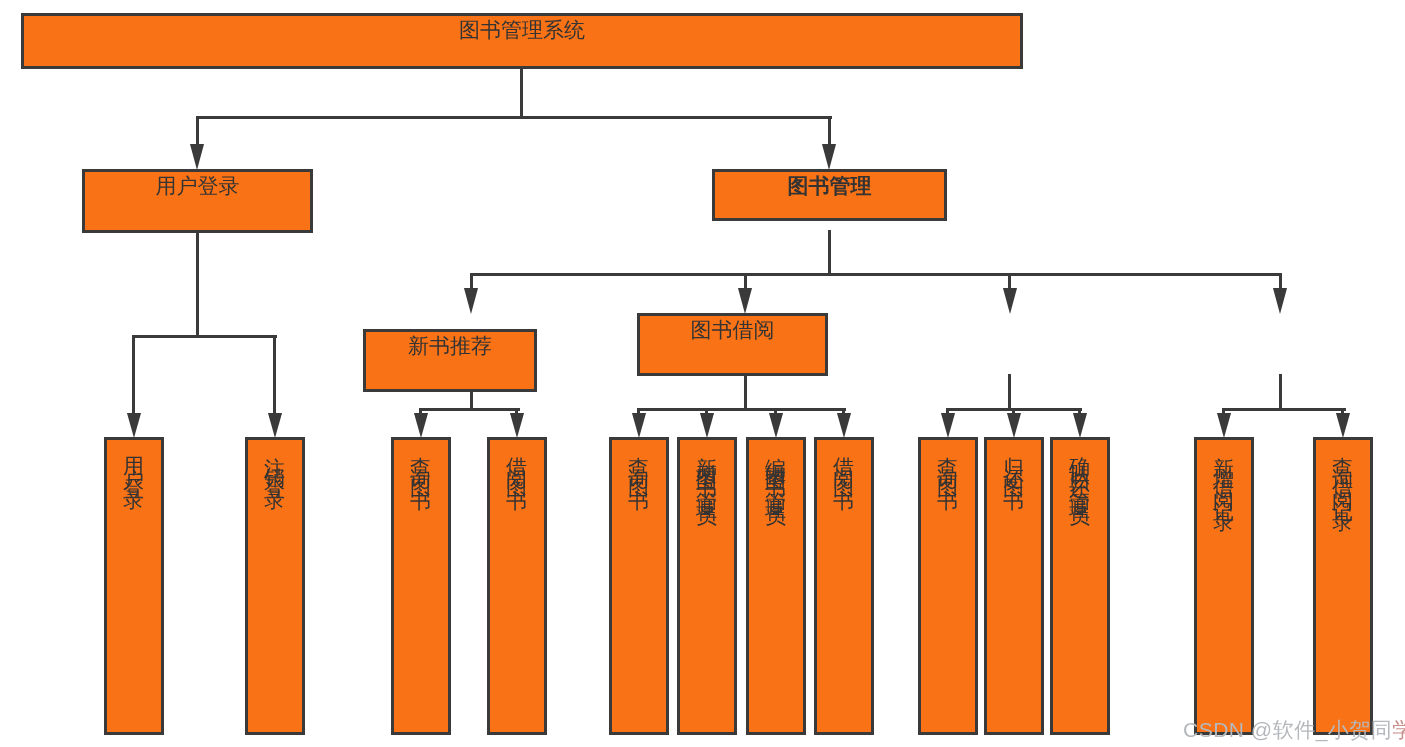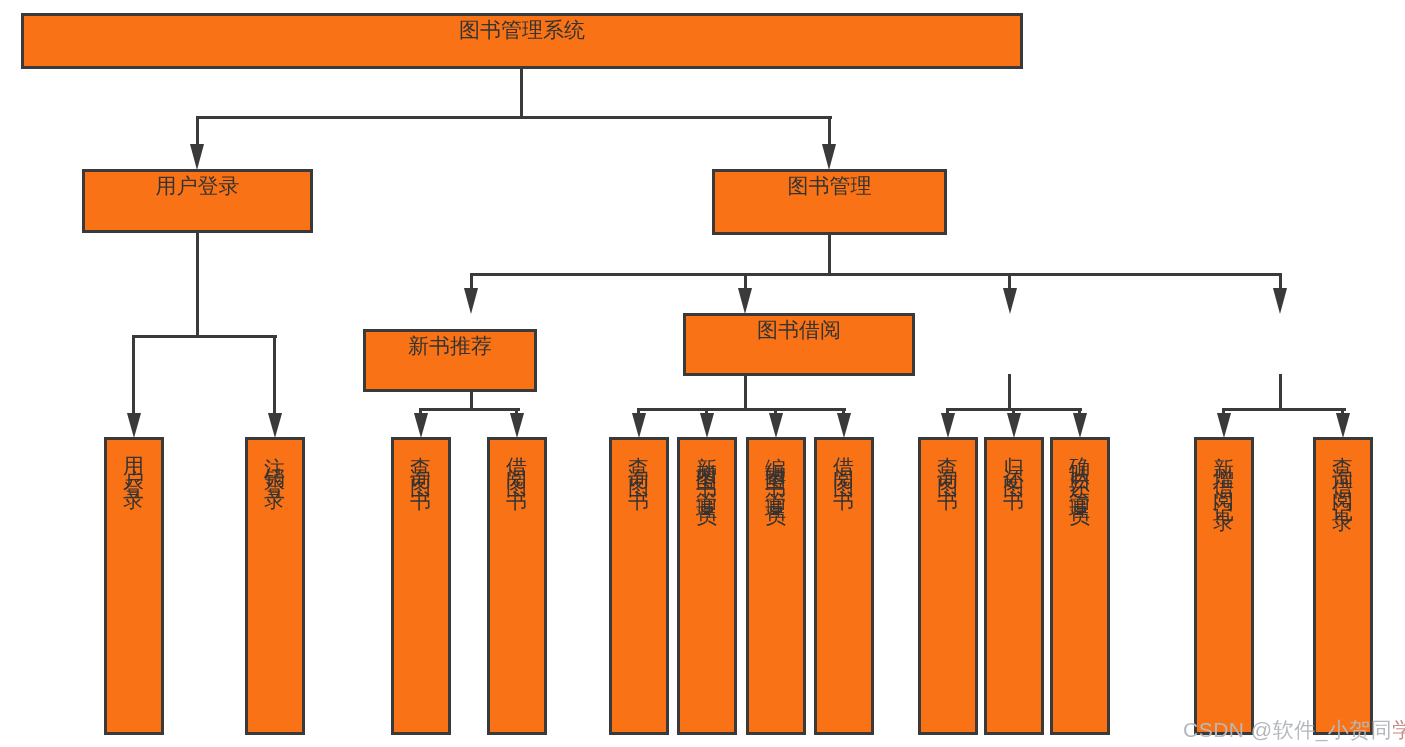--- a/index.html
+++ b/index.html
@@ -69,39 +69,39 @@
   <div class="vl" style="left:520px; top:67px; height:52px;"></div>
   <div class="hl" style="left:196px; top:116px; width:636px;"></div>
   <div class="vl" style="left:196px; top:116px; height:32px;"></div>
   <div class="ah tall" style="left:189px; top:144px;"></div>
   <div class="vl" style="left:828px; top:116px; height:32px;"></div>
   <div class="ah tall" style="left:821px; top:144px;"></div>
 
   <div class="box" style="left:82px; top:169px; width:231px; height:64px;">
     <span>用户登录</span>
   </div>
-  <div class="box" style="left:712px; top:169px; width:235px; height:66px;">
+  <div class="box" style="left:712px; top:169px; width:235px; height:52px;font-weight:bold;">
     <span>图书管理</span>
   </div>
 
   <div class="vl" style="left:828px; top:230px; height:45px;"></div>
   <div class="hl" style="left:470px; top:273px; width:812px;"></div>
   <div class="vl" style="left:470px; top:273px; height:20px;"></div>
   <div class="ah tall" style="left:463px; top:288px;"></div>
   <div class="vl" style="left:744px; top:273px; height:20px;"></div>
   <div class="ah tall" style="left:737px; top:288px;"></div>
   <div class="vl" style="left:1008px; top:273px; height:20px;"></div>
   <div class="ah tall" style="left:1002px; top:288px;"></div>
   <div class="vl" style="left:1279px; top:273px; height:20px;"></div>
   <div class="ah tall" style="left:1272px; top:288px;"></div>
 
   <div class="box" style="left:363px; top:329px; width:174px; height:63px;">
     <span>新书推荐</span>
   </div>
-  <div class="box" style="left:637px; top:313px; width:232px; height:63px;margin-left:46px;">
+  <div class="box" style="left:637px; top:313px; width:191px; height:63px;">
     <span>图书借阅</span>
   </div>
 
   <div class="vl" style="left:196px; top:231px; height:106px;"></div>
   <div class="hl" style="left:132px; top:335px; width:145px;"></div>
   <div class="vl" style="left:132px; top:335px; height:83px;"></div>
   <div class="ah" style="left:126px; top:413px;"></div>
   <div class="vl" style="left:273px; top:335px; height:83px;"></div>
   <div class="ah" style="left:267px; top:413px;"></div>
 

